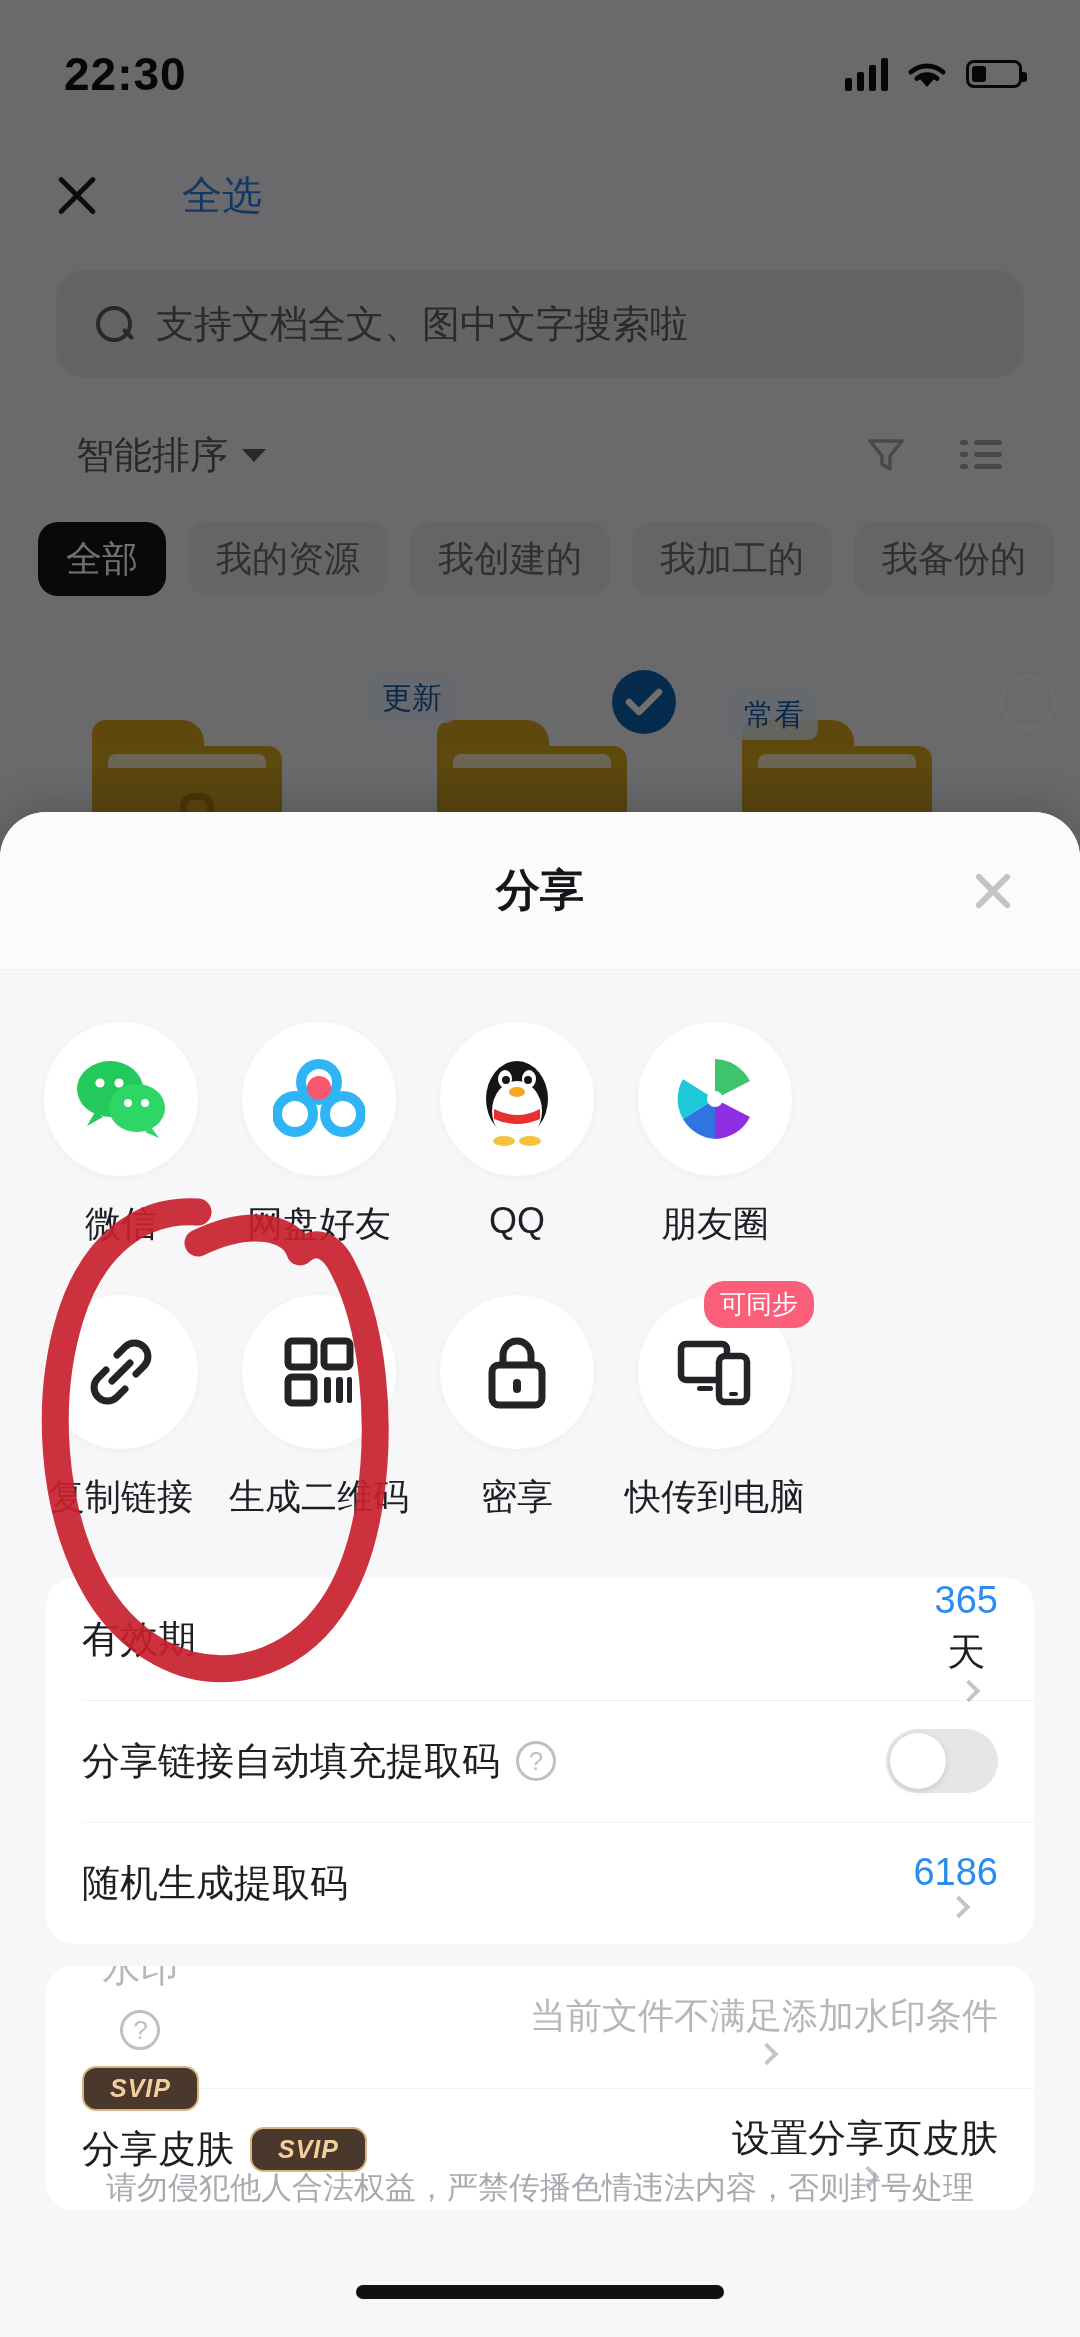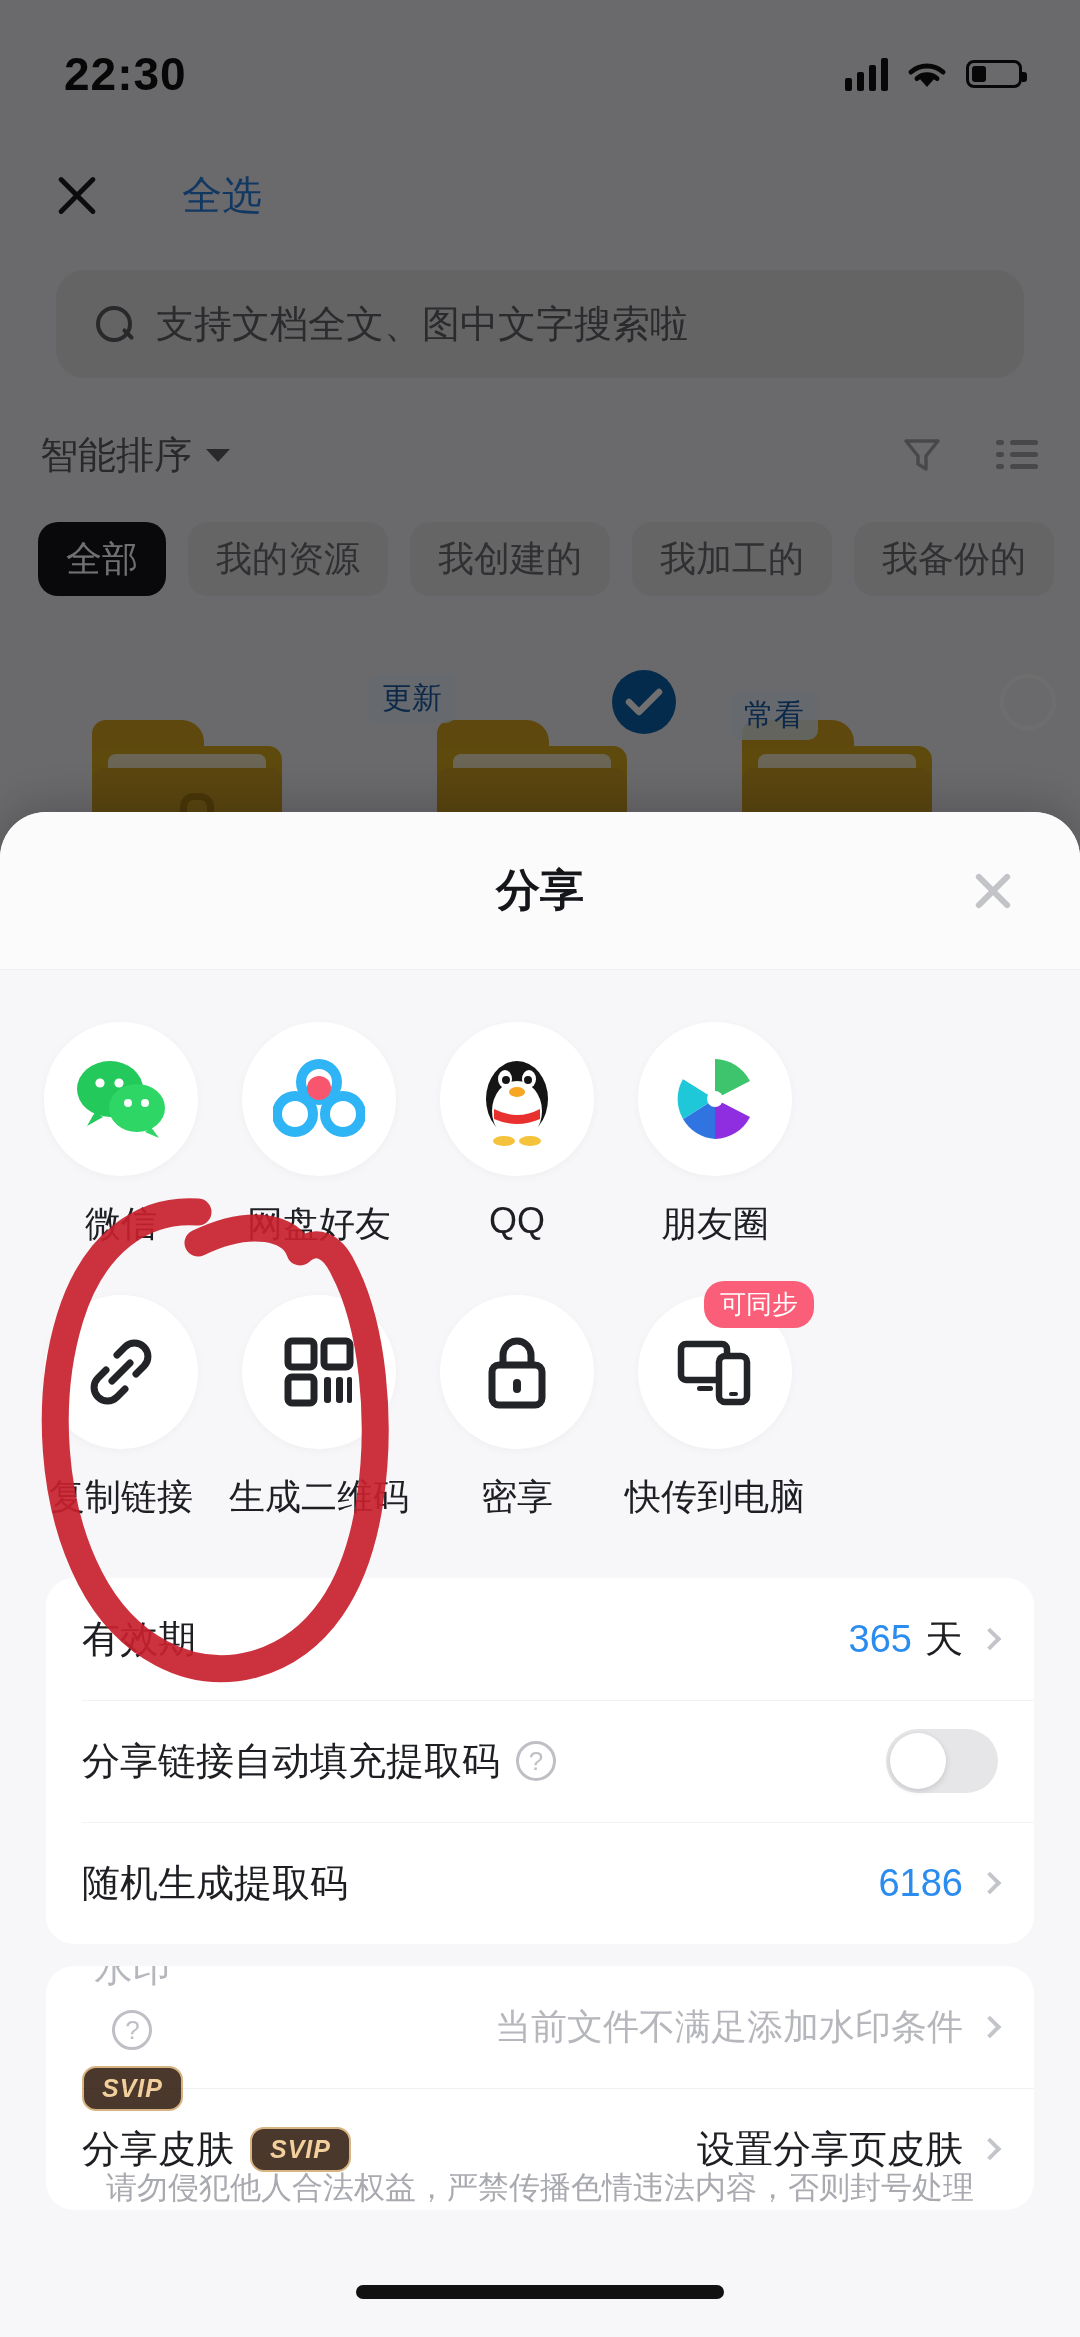--- a/index.html
+++ b/index.html
@@ -74,21 +74,21 @@
   }
   .mag::after {
     content:""; position:absolute; left:27px; top:28px; width:14px; height:4px;
     background:#5d5e63; border-radius:2px; transform: rotate(45deg);
   }
   .search-ph { font-size: 38px; color: #626369; }
 
   
   .sortrow {
     position: absolute; top: 415px; left: 0; width: 1080px; height: 80px;
-    display: flex; align-items: center; padding: 0 40px;
+    display: flex; align-items: center; padding: 0 76px;
   }
   .sort-label { font-size: 38px; color: #5d5e63; display:flex; align-items:center; gap:14px; }
   .chev-d { width:0;height:0;border-left:12px solid transparent;border-right:12px solid transparent;border-top:13px solid #5d5e63; }
   .sort-spacer { flex: 1; }
   .ic-filter { width: 44px; height: 44px; margin-right: 50px; position: relative; opacity:.65;}
   .ic-filter svg, .ic-list svg { display:block; }
   .ic-list { width: 46px; height: 44px; opacity:.65; }
 
   
   .tabs {
@@ -199,35 +199,35 @@
   .srow {
     height: 122px; display: flex; align-items: center; padding: 0 36px;
     position: relative;
   }
   .srow + .srow::before {
     content:""; position: absolute; left: 36px; right: 0; top: 0; height: 1px;
     background: rgba(0,0,0,0.05);
   }
   .srow-label { font-size: 38px; color: #1e1f23; display: flex; align-items: center; gap: 16px; }
   .srow-label.dim { color: #b6b7bc; flex-direction: column; }
-  .srow-right { margin-left: auto; display: flex; align-items: center; gap: 13px; }
+  .srow-right { margin-left: auto; display: flex; align-items: center; gap: 5px; flex-direction: column; }
   .val-blue { font-size: 38px; color: #2b8cf0; }
   .val-dark { font-size: 38px; color: #1e1f23; }
   .val-dim  { font-size: 36px; color: #b6b7bc; }
   .chev-r {
     width: 16px; height: 16px; border-right: 4px solid #c4c5ca; border-top: 4px solid #c4c5ca;
     transform: rotate(45deg); margin-left: 6px;
   }
   .qmark {
     width: 40px; height: 40px; border-radius: 50%; border: 3px solid #bfc0c5;
     color: #bfc0c5; font-size: 26px; display: flex; align-items: center; justify-content: center;
   }
   .svip {
     background: #4b382c; color: #f2cf9d; font-size: 25px; font-weight: 700;
-    font-style: italic; padding: 6px 18px; border-radius: 14px; letter-spacing: 1px;
+    font-style: italic; padding: 6px 26px; border-radius: 14px; letter-spacing: 1px;
     border: 2px solid #d7b482;
   }
   .toggle {
     width: 112px; height: 64px; border-radius: 34px; background: #e6e6e9; position: relative;
   }
   .toggle i {
     position: absolute; left: 4px; top: 4px; width: 56px; height: 56px; border-radius: 50%;
     background: #fff; box-shadow: 0 2px 6px rgba(0,0,0,0.14);
   }
 

